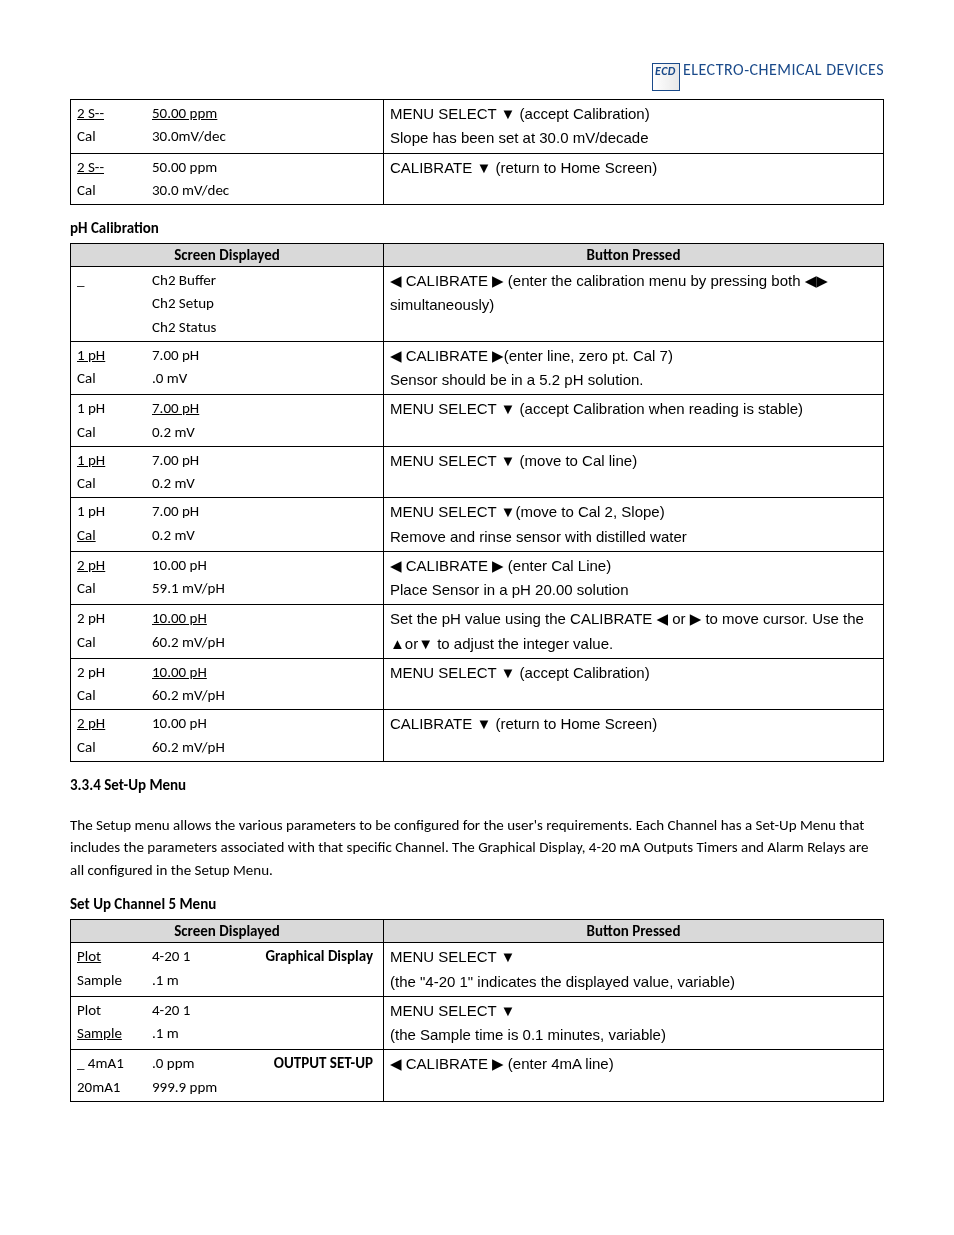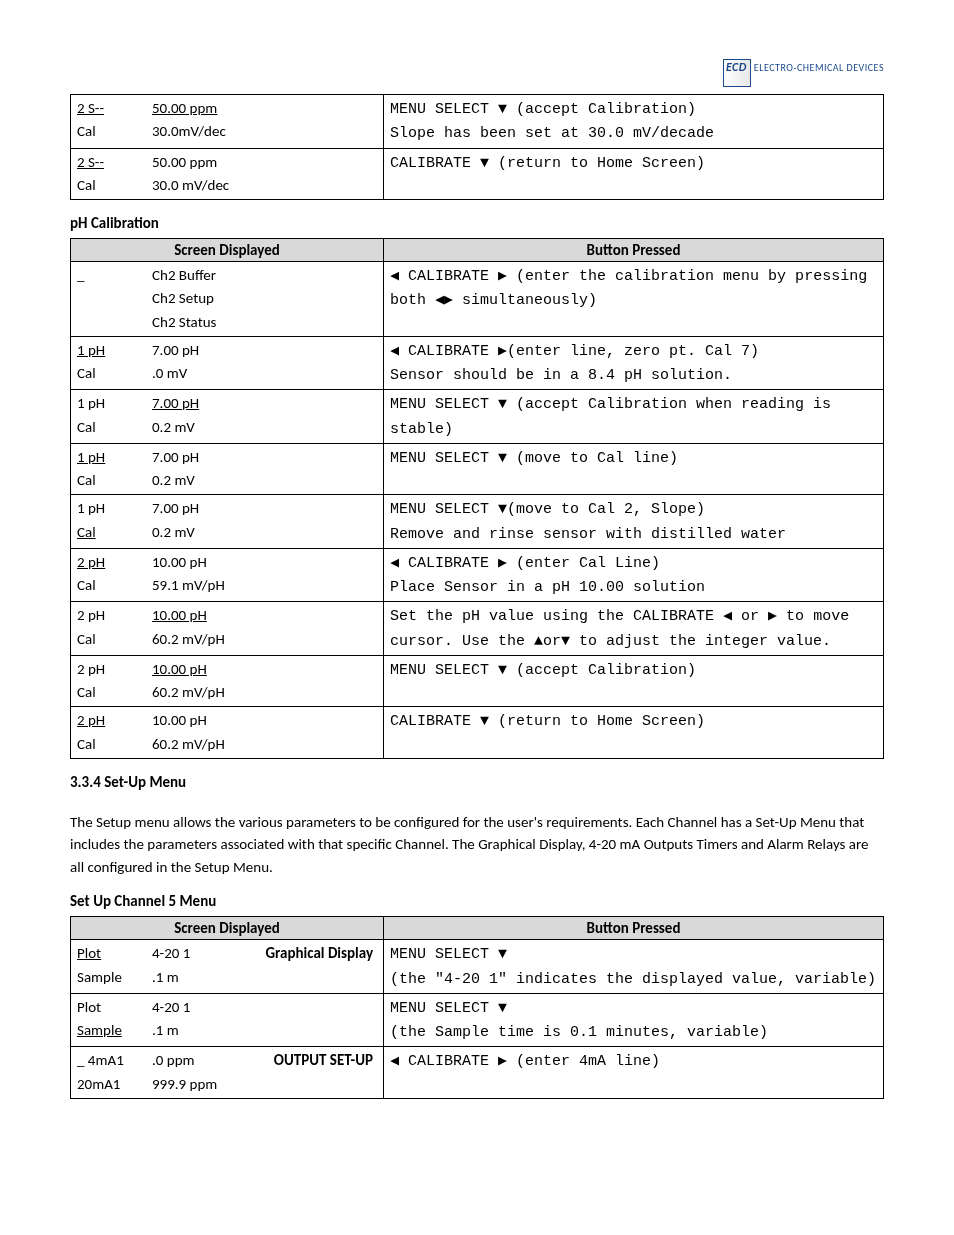--- a/index.html
+++ b/index.html
@@ -20,21 +20,21 @@
   }
   .logo-ecd {
     font-weight: bold;
     font-style: italic;
     color: #1a4a8a;
     border: 1px solid #1a4a8a;
     padding: 0 3px 12px 2px;
     font-size: 12px;
     background: linear-gradient(to right, #fff, #e8e8e8);
   }
-  .logo-text { color: #1a4a8a; font-size: 10px; }
+  .logo-text { color: #1a4a8a; font-size: 16px; }
   table {
     border-collapse: collapse;
     width: 100%;
     margin-bottom: 4px;
     padding-left: 40px;
   }
   td {
     border: 1px solid #000;
     padding: 2px 6px;
     vertical-align: top;
@@ -48,21 +48,21 @@
     padding: 2px 6px;
     font-weight: bold;
   }
   .section-title { font-weight: bold; margin: 14px 0 6px 0; }
   .para { margin: 20px 0 14px 0; line-height: 1.5; }
   .u { text-decoration: underline; }
   .row-line { display: flex; }
   .row-line .c1 { width: 75px; }
   .row-line .c2 { flex: 1; }
   .row-line .c3 { font-weight: bold; text-align: right; padding-right: 4px; }
-  .arrow { font-family: Liberation Mono, monospace; }
+  .arrow { font-family: Liberation Sans, sans-serif; }
 </style>
 </head>
 <body>
 
 <div class="logo">
   <span class="logo-ecd">ECD</span>
   <span class="logo-text">ELECTRO-CHEMICAL DEVICES</span>
 </div>
 
 <table>
@@ -127,21 +127,21 @@
         <td class="left">
           <div class="row-line">
             <span class="c1"><span class="u">1 pH</span></span>
             <span class="c2">7.00 pH</span>
           </div>
           <div class="row-line">
             <span class="c1">Cal</span>
             <span class="c2">.0 mV</span>
           </div>
         </td>
-        <td><span class="arrow">◀ CALIBRATE ▶(enter line, zero pt. Cal 7)</span><br><span class="arrow">Sensor should be in a 8.4 pH solution.</span></td>
+        <td><span class="arrow">◀ CALIBRATE ▶(enter line, zero pt. Cal 7)</span><br><span class="arrow">Sensor should be in a 5.2 pH solution.</span></td>
       </tr>
       <tr>
         <td class="left">
           <div class="row-line">
             <span class="c1">1 pH</span>
             <span class="c2"><span class="u">7.00 pH</span></span>
           </div>
           <div class="row-line">
             <span class="c1">Cal</span>
             <span class="c2">0.2 mV</span>
@@ -179,21 +179,21 @@
         <td class="left">
           <div class="row-line">
             <span class="c1"><span class="u">2 pH</span></span>
             <span class="c2">10.00 pH</span>
           </div>
           <div class="row-line">
             <span class="c1">Cal</span>
             <span class="c2">59.1 mV/pH</span>
           </div>
         </td>
-        <td><span class="arrow">◀ CALIBRATE ▶ (enter Cal Line)</span><br><span class="arrow">Place Sensor in a pH 10.00 solution</span></td>
+        <td><span class="arrow">◀ CALIBRATE ▶ (enter Cal Line)</span><br><span class="arrow">Place Sensor in a pH 20.00 solution</span></td>
       </tr>
       <tr>
         <td class="left">
           <div class="row-line">
             <span class="c1">2 pH</span>
             <span class="c2"><span class="u">10.00 pH</span></span>
           </div>
           <div class="row-line">
             <span class="c1">Cal</span>
             <span class="c2">60.2 mV/pH</span>

